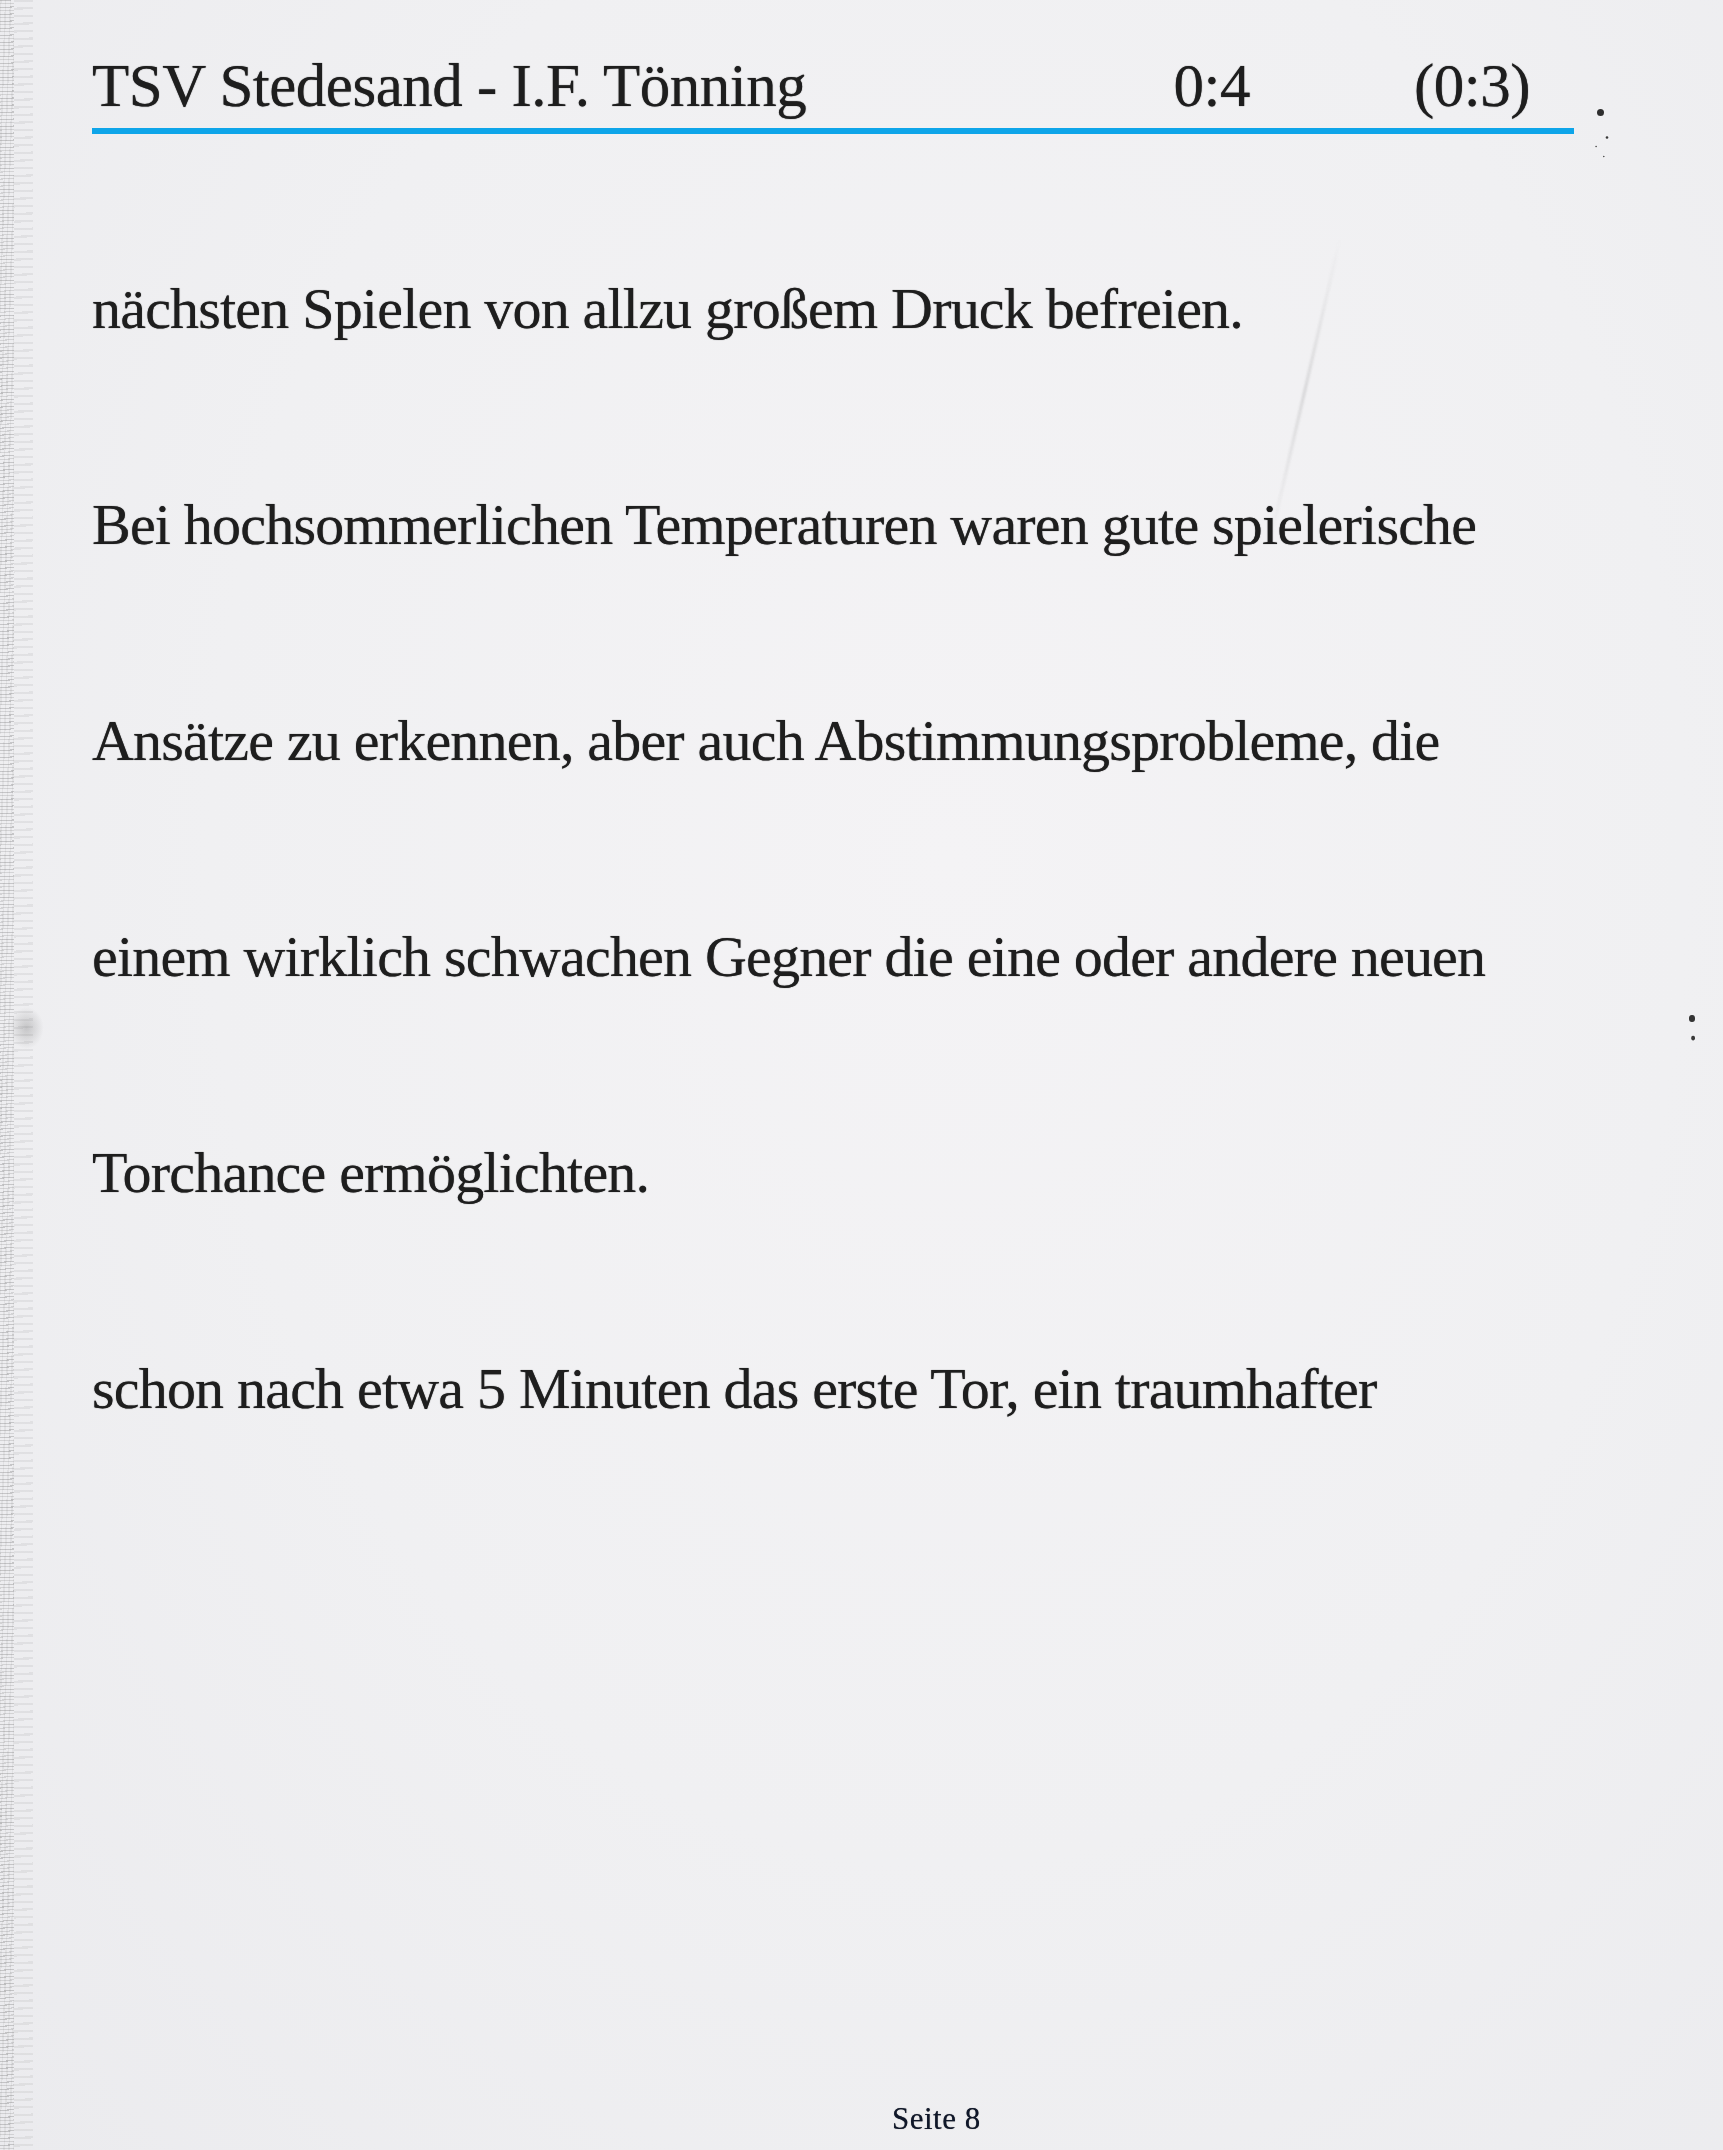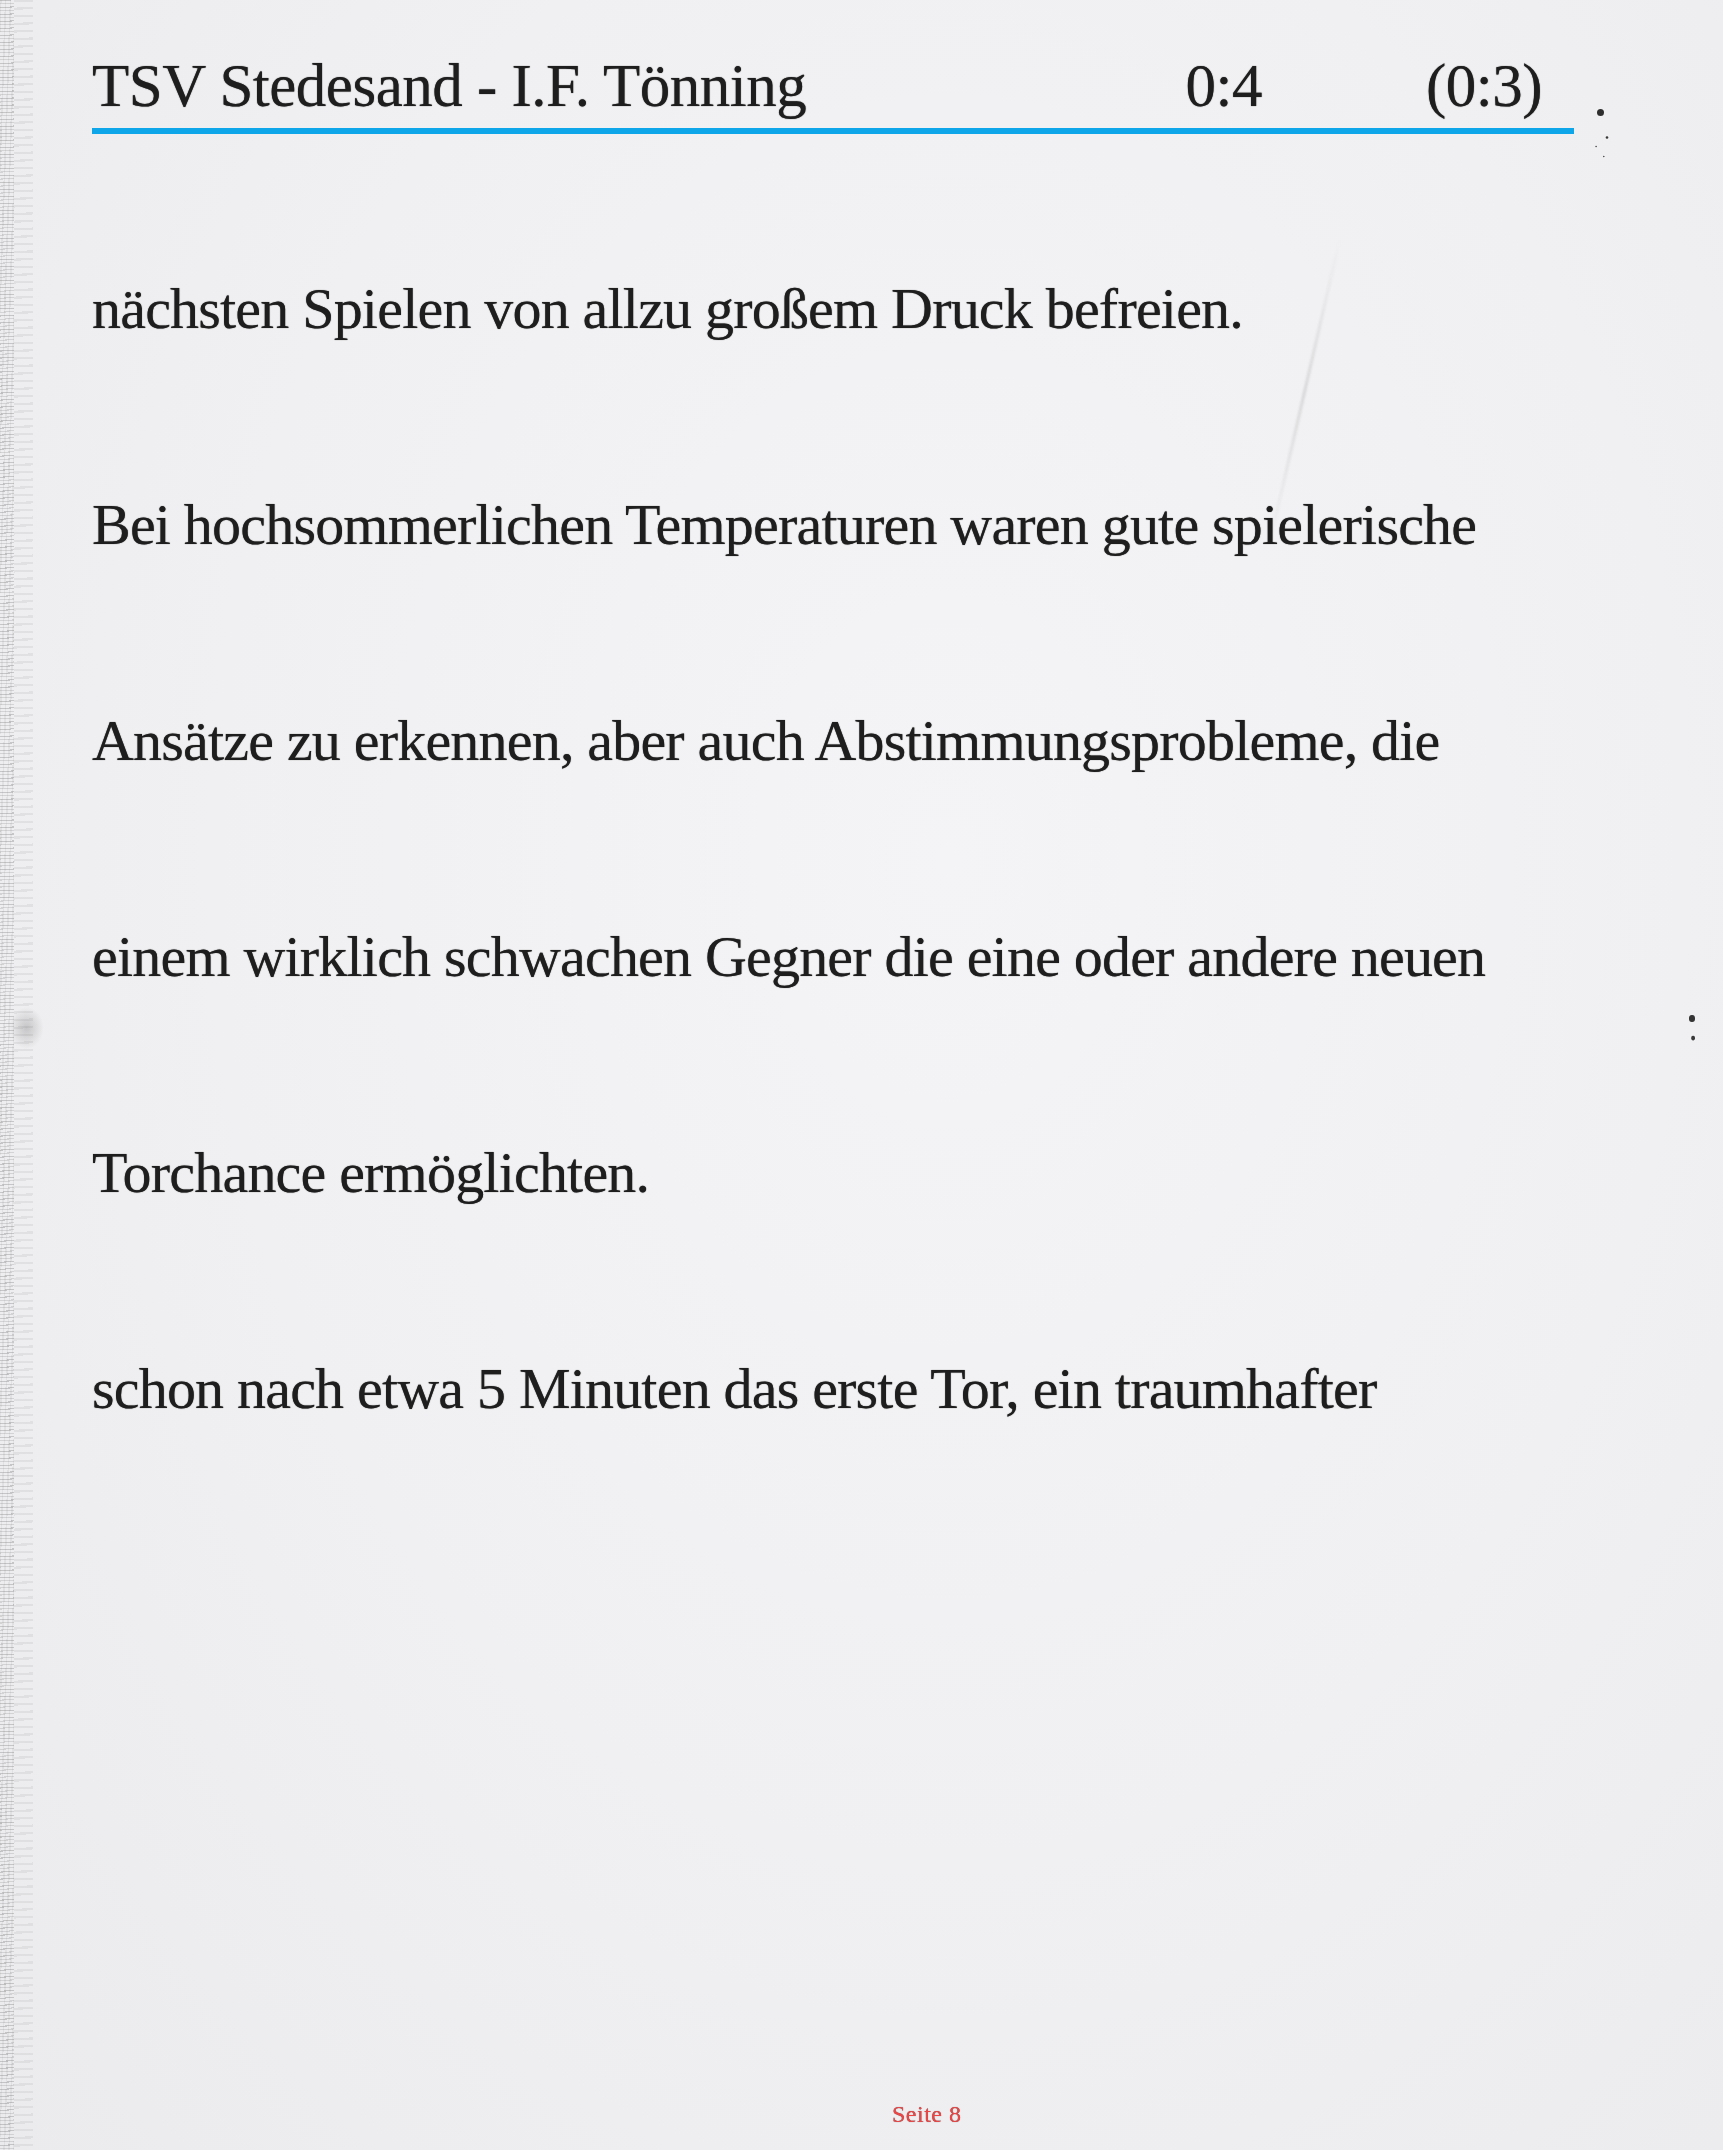--- a/index.html
+++ b/index.html
@@ -32,34 +32,34 @@
   .title-row {
     position:absolute; left:92px; top:52px; width:1482px;
     display:flex; align-items:baseline;
     font-size:61px; line-height:1.12;
     letter-spacing:-0.5px;
     border-bottom:6px solid #0ea5e9;
     padding-bottom:7.6px;
     text-shadow: 0 0 1px rgba(25,25,25,0.9);
   }
   .title-score { margin-left:auto; }
-  .title-halftime { margin-left:164px; margin-right:32px; }
+  .title-halftime { margin-left:164px; margin-right:44px; }
 
   .body-text {
     position:absolute; left:92px; top:129px; width:1632px;
     font-size:58px; line-height:72px;
     letter-spacing:-0.8px;
     white-space:pre;
     text-shadow: 0 0 0.9px rgba(25,25,25,0.85);
   }
   .line { height:72px; }
 
   .page-number {
     position:absolute; left:892px; top:2101px;
-    font-size:24px; letter-spacing:0.5px; color:#ef4444;
+    font-size:31px; letter-spacing:0.5px; color:#0f172a;
     text-shadow: 0 0 0.7px rgba(35,35,35,0.8);
   }
 
   
   .speck-title {
     position:absolute; left:1597px; top:109px; width:7px; height:7px;
     background:#2e2e2e; border-radius:50%;
     box-shadow: 6.5px 25px 0 -2.2px #383838, -4.4px 34px 0 -2.7px #3e3e3e, 3.3px 44px 0 -2.7px #474747;
   }
   .speck-margin {

